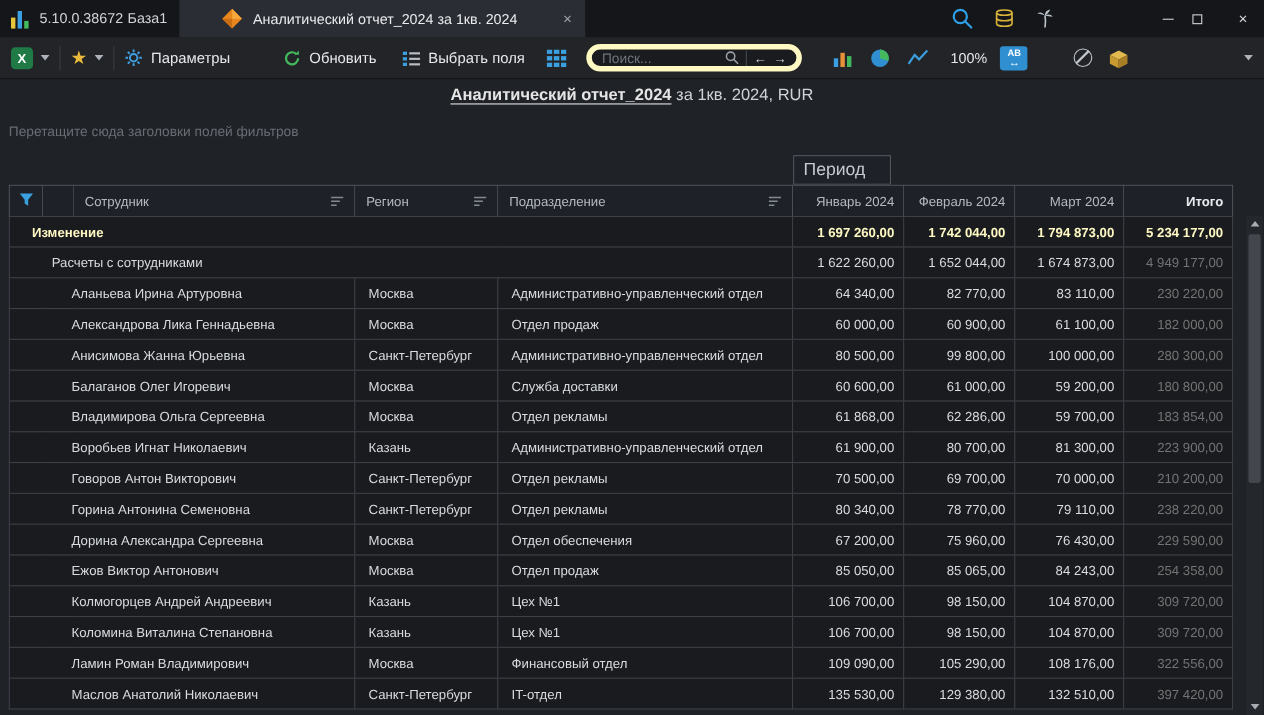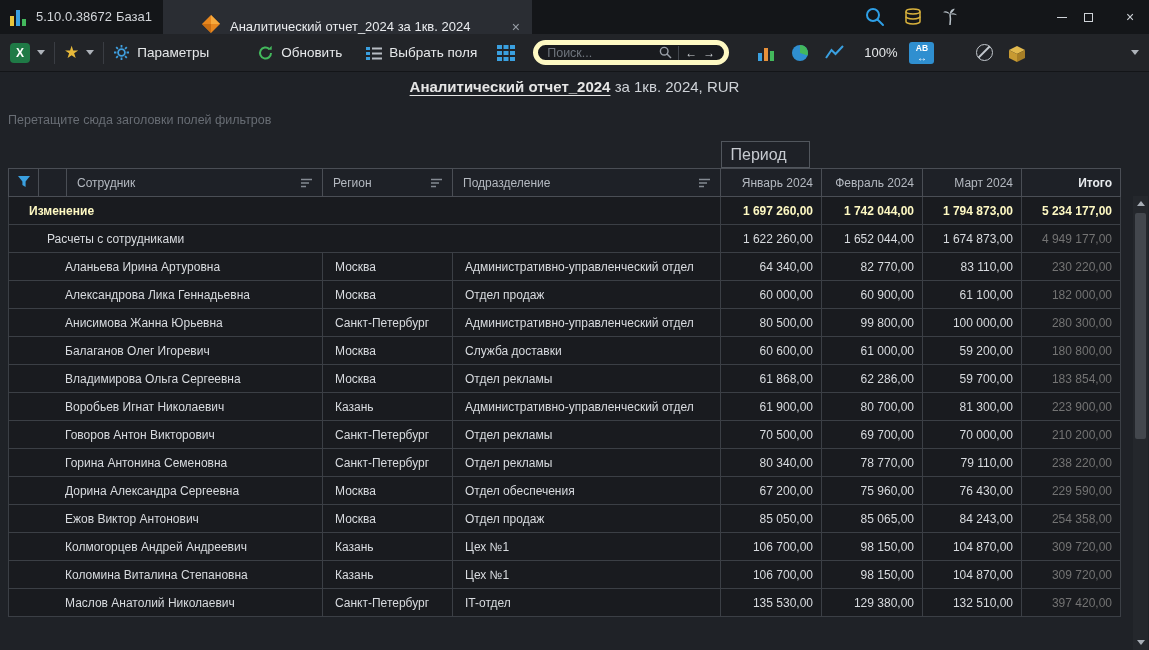--- a/index.html
+++ b/index.html
@@ -8,21 +8,21 @@
 
   
   .titlebar{position:absolute;top:0;left:0;width:1149px;height:34px;background:#141619}
   .app-icon{position:absolute;left:10px;top:8px;width:20px;height:18px;display:flex;align-items:flex-end;gap:2px}
   .app-icon i{display:block;width:4px}
   .app-icon .b1{height:10px;background:#e8c43a}
   .app-icon .b2{height:16px;background:#3aa0e0}
   .app-icon .b3{height:7px;background:#43b85c}
   .version{position:absolute;left:36px;top:0;line-height:34px;font-size:13px;color:#d2d5d9}
   .dbname{position:absolute;left:116px;top:0;line-height:34px;font-size:13px;color:#d2d5d9}
-  .doc-tab{position:absolute;left:163px;top:0;height:34px;width:369px;background:#2a2d33;display:flex;align-items:flex-end;padding:0 12px 0 38px;gap:9px}
+  .doc-tab{position:absolute;left:163px;top:0;height:34px;width:369px;background:#2a2d33;display:flex;align-items:center;padding:0 12px 0 38px;gap:9px}
   .tab-title{font-size:13px;color:#e9ebee;white-space:nowrap;overflow:hidden;flex:1}
   .tab-close{color:#9aa0a8;font-size:14px;line-height:14px;cursor:pointer}
   .title-icons{position:absolute;left:864px;top:0;height:34px;display:flex;align-items:center;gap:17px}
   .title-icons span{display:flex;align-items:center;justify-content:center}
   .win{position:absolute;top:0;height:34px;width:22px;display:flex;align-items:center;justify-content:center;color:#cfd3d8;font-size:14px}
   .win-min{right:76px}.win-max{right:50px}.win-close{right:8px}
   .min-shape{display:block;width:10px;height:1px;background:#cfd3d8}
   .max-shape{display:block;width:9px;height:9px;border:1px solid #cfd3d8}
 
   
@@ -424,20 +424,29 @@
         <tr class="row-employee">
           <td class="cell-label" colspan="3">Коломина Виталина Степановна</td>
           <td class="cell-region">Казань</td>
           <td class="cell-dept">Цех №1</td>
           <td class="cell-num">106 700,00</td>
           <td class="cell-num">98 150,00</td>
           <td class="cell-num">104 870,00</td>
           <td class="cell-num cell-total">309 720,00</td>
         </tr>
         <tr class="row-employee">
+          <td class="cell-label" colspan="3">Ламин Роман Владимирович</td>
+          <td class="cell-region">Москва</td>
+          <td class="cell-dept">Финансовый отдел</td>
+          <td class="cell-num">109 090,00</td>
+          <td class="cell-num">105 290,00</td>
+          <td class="cell-num">108 176,00</td>
+          <td class="cell-num cell-total">322 556,00</td>
+        </tr>
+        <tr class="row-employee">
           <td class="cell-label" colspan="3">Маслов Анатолий Николаевич</td>
           <td class="cell-region">Санкт-Петербург</td>
           <td class="cell-dept">IT-отдел</td>
           <td class="cell-num">135 530,00</td>
           <td class="cell-num">129 380,00</td>
           <td class="cell-num">132 510,00</td>
           <td class="cell-num cell-total">397 420,00</td>
         </tr>
       </tbody>
   </table>

